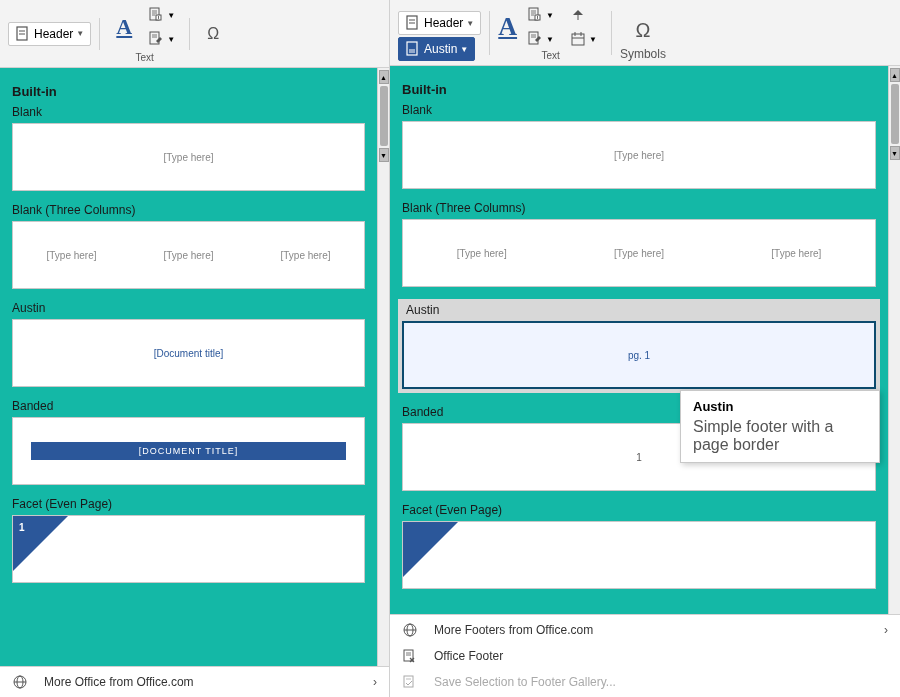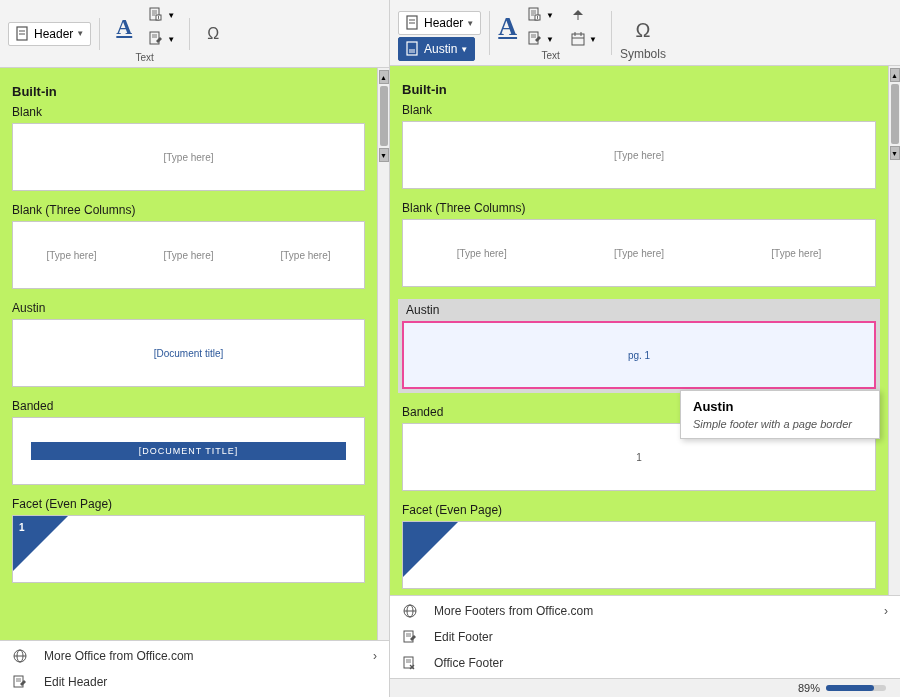--- a/index.html
+++ b/index.html
@@ -107,21 +107,21 @@
     .caret {
       font-size: 8px;
       color: #555;
     }
 
     
     .gallery {
       flex: 1;
       overflow-y: auto;
       padding: 8px 12px;
-      background: #bef264;
+      background: #14b8a6;
     }
 
     .gallery-section-title {
       font-size: 13px;
       font-weight: 600;
       color: #1a1a1a;
       margin: 8px 0 6px 0;
     }
 
     .gallery-item {
@@ -284,22 +284,21 @@
     }
 
     .tooltip-title {
       font-weight: 600;
       font-size: 13px;
       margin-bottom: 4px;
     }
 
     .tooltip-desc {
       color: #555;
-      font-size: 11px;
-      font-style: italic;
+      font-size: 16px;
     }
 
     
     .austin-selected {
       background: #e8e8e8;
     }
 
     
     .pg-num {
       font-size: 10px;
@@ -496,31 +495,20 @@
     <div class="footer-menu-item">
       <div class="menu-icon">
         <svg width="14" height="14" viewBox="0 0 14 14">
           <circle cx="7" cy="7" r="6" fill="none" stroke="#555" stroke-width="1"></circle>
           <ellipse cx="7" cy="7" rx="3" ry="6" fill="none" stroke="#555" stroke-width="1"></ellipse>
           <line x1="1" y1="7" x2="13" y2="7" stroke="#555" stroke-width="1"></line>
         </svg>
       </div>
       <span>More Office from Office.com</span>
       <span class="menu-arrow">›</span>
-    </div>
-    <div class="footer-menu-item">
-      <div class="menu-icon">
-        <svg width="14" height="14" viewBox="0 0 14 14">
-          <rect x="1" y="1" width="9" height="11" fill="none" stroke="#555" stroke-width="1"></rect>
-          <line x1="3" y1="4" x2="8" y2="4" stroke="#555" stroke-width="0.8"></line>
-          <line x1="3" y1="6" x2="8" y2="6" stroke="#555" stroke-width="0.8"></line>
-          <path d="M7 9 L11 5 L13 7 L9 11 Z" fill="#555"></path>
-        </svg>
-      </div>
-      <span>Edit Header</span>
     </div>
   </div>
 </div>
 
 <div class="right-panel">
 
   <div class="right-toolbar">
 
     <div style="display:flex;flex-direction:column;gap:2px;align-items:flex-start;">
       <button class="dropdown-btn">
@@ -624,21 +612,21 @@
           <div class="gallery-item-label">Blank (Three Columns)</div>
           <div class="gallery-preview three-cols">
             <span style="font-size:10px;color:#888;">[Type here]</span>
             <span style="font-size:10px;color:#888;">[Type here]</span>
             <span style="font-size:10px;color:#888;">[Type here]</span>
           </div>
         </div>
 
         <div class="gallery-item austin-selected" style="padding:4px;background:#d8d8d8;margin:0 -4px 12px -4px;">
           <div class="gallery-item-label" style="padding-left:4px;">Austin</div>
-          <div class="gallery-preview selected" style="border:2px solid #ec4899;">
+          <div class="gallery-preview selected" style="border:2px solid #0c4a6e;">
             <span class="pg-num">pg. 1</span>
           </div>
         </div>
 
         <div class="gallery-item">
           <div class="gallery-item-label">Banded</div>
           <div class="gallery-preview">
             <span style="font-size:10px;color:#555;">1</span>
           </div>
         </div>
@@ -671,46 +659,39 @@
     <div class="footer-menu-item">
       <div class="menu-icon">
         <svg width="14" height="14" viewBox="0 0 14 14">
           <circle cx="7" cy="7" r="6" fill="none" stroke="#555" stroke-width="1"></circle>
           <ellipse cx="7" cy="7" rx="3" ry="6" fill="none" stroke="#555" stroke-width="1"></ellipse>
           <line x1="1" y1="7" x2="13" y2="7" stroke="#555" stroke-width="1"></line>
         </svg>
       </div>
       <span>More Footers from Office.com</span>
       <span class="menu-arrow">›</span>
-    </div>
-    <div class="footer-menu-item">
-      <div class="menu-icon">
-        <svg width="14" height="14" viewBox="0 0 14 14">
-          <rect x="1" y="1" width="9" height="11" fill="none" stroke="#555" stroke-width="1"></rect>
-          <line x1="3" y1="4" x2="8" y2="4" stroke="#555" stroke-width="0.8"></line>
-          <line x1="3" y1="6" x2="8" y2="6" stroke="#555" stroke-width="0.8"></line>
-          <path d="M7 9 L11 5 L13 7 L9 11 Z" fill="#555"></path>
-        </svg>
-      </div>
-      <span>Edit Footer</span>
     </div>
     <div class="footer-menu-item">
       <div class="menu-icon">
         <svg width="14" height="14" viewBox="0 0 14 14">
           <rect x="1" y="1" width="9" height="11" fill="none" stroke="#555" stroke-width="1"></rect>
           <line x1="3" y1="4" x2="8" y2="4" stroke="#555" stroke-width="0.8"></line>
           <line x1="3" y1="6" x2="8" y2="6" stroke="#555" stroke-width="0.8"></line>
           <line x1="7" y1="9" x2="11" y2="13" stroke="#555" stroke-width="1.2"></line>
           <line x1="11" y1="9" x2="7" y2="13" stroke="#555" stroke-width="1.2"></line>
         </svg>
       </div>
       <span>Office Footer</span>
     </div>
+    <div class="footer-menu-item disabled">
+      <div class="menu-icon">
+        <svg width="14" height="14" viewBox="0 0 14 14">
+          <rect x="1" y="1" width="9" height="11" fill="none" stroke="#aaa" stroke-width="1"></rect>
+          <line x1="3" y1="4" x2="8" y2="4" stroke="#aaa" stroke-width="0.8"></line>
+          <path d="M3 8 L5 10 L9 6" fill="none" stroke="#aaa" stroke-width="1"></path>
+        </svg>
+      </div>
+      <span>Save Selection to Footer Gallery...</span>
+    </div>
   </div>
 
-  <div style="display:flex;align-items:center;justify-content:flex-end;padding:3px 8px;background:#f0f0f0;border-top:1px solid #d0d0d0;position:relative;">
-    <span style="font-size:11px;color:#333;">89%</span>
-    <div style="width:60px;height:6px;background:#d0d0d0;border-radius:3px;margin:0 6px;position:relative;">
-      <div style="width:80%;height:6px;background:#2b579a;border-radius:3px;"></div>
-    </div>
-  </div>
 
 </div>
 
 </body></html>

